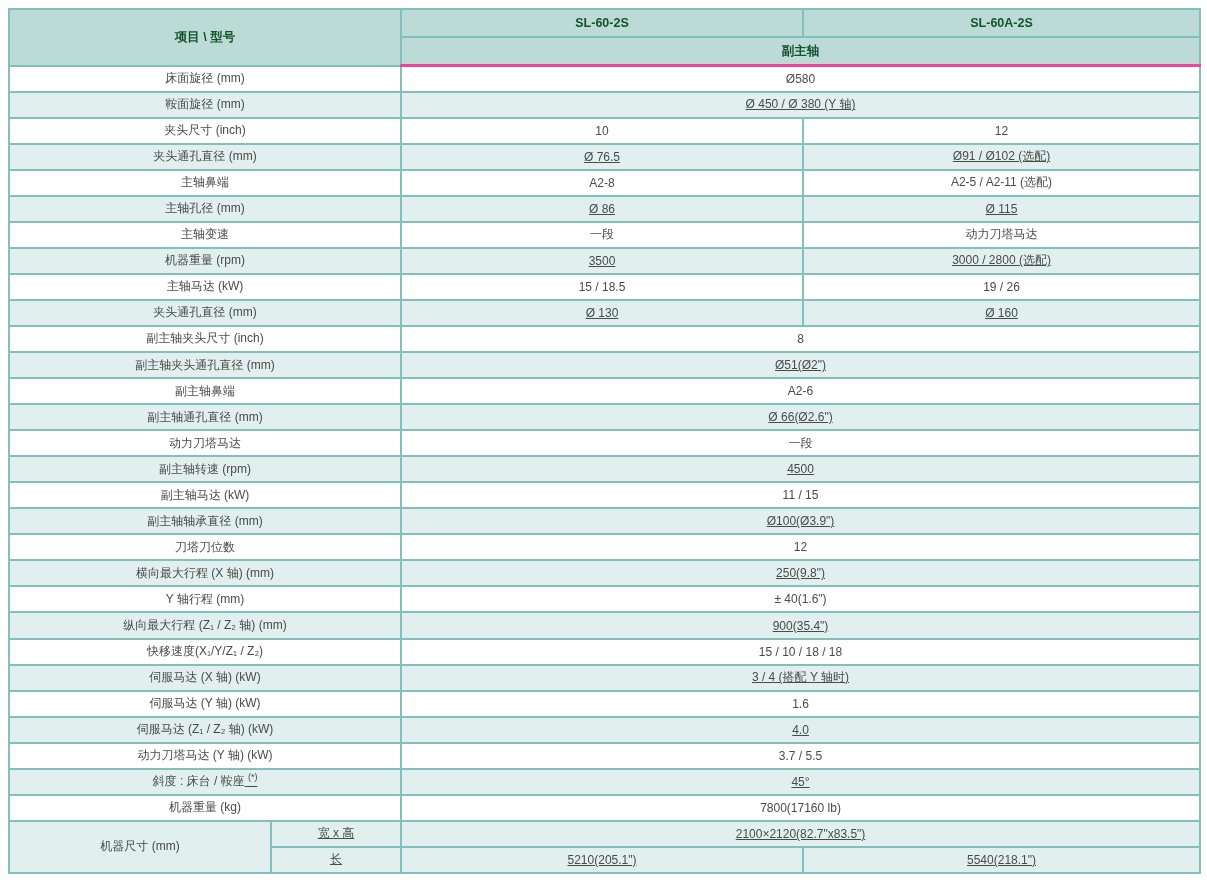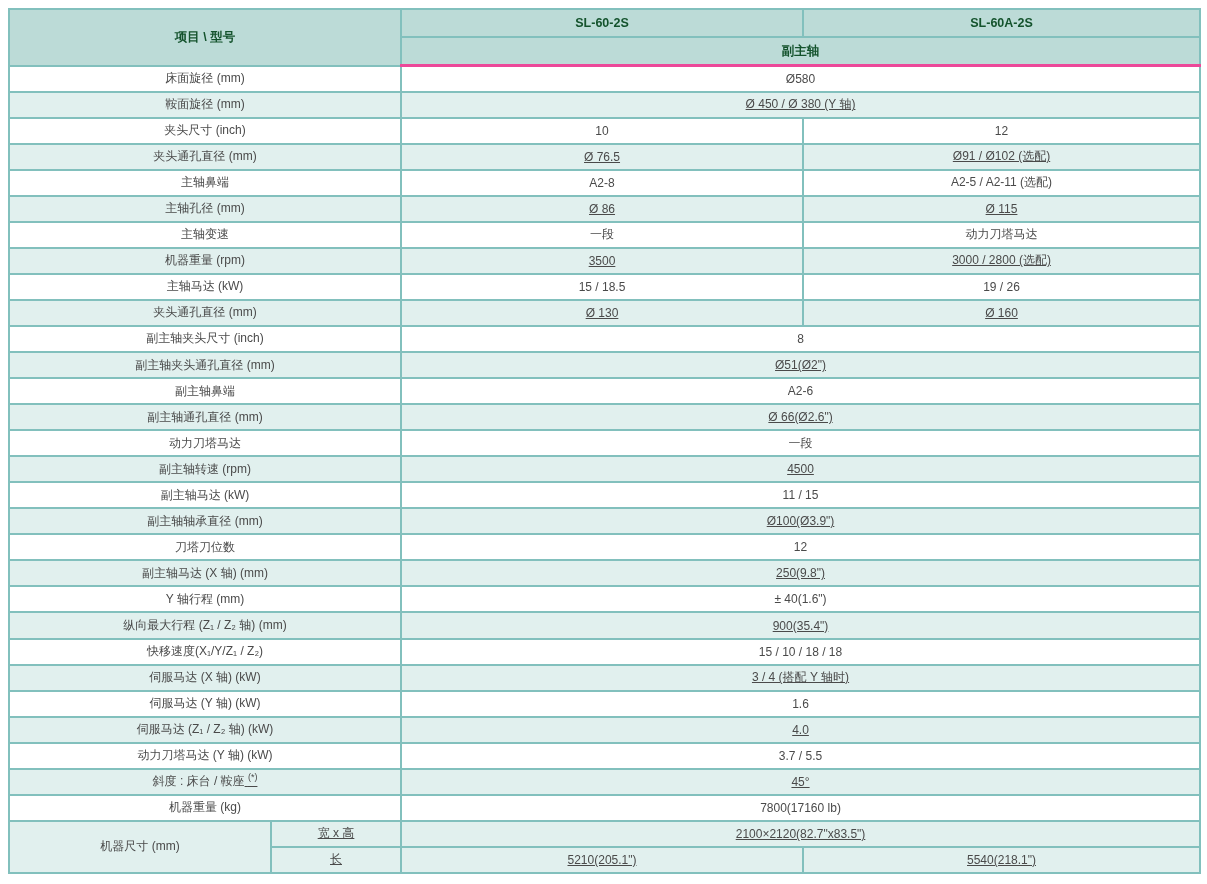--- a/index.html
+++ b/index.html
@@ -153,21 +153,21 @@
         </tr>
         <tr class="shaded">
           <td colspan="2"><span class="lbl">副主轴轴承直径 (mm)</span></td>
           <td colspan="2">Ø100(Ø3.9")</td>
         </tr>
         <tr>
           <td colspan="2"><span class="lbl">刀塔刀位数</span></td>
           <td colspan="2" class="highlight">12</td>
         </tr>
         <tr class="shaded">
-          <td colspan="2"><span class="lbl">副主轴马达 (X 轴) (mm)</span></td>
+          <td colspan="2"><span class="lbl">横向最大行程 (X 轴) (mm)</span></td>
           <td colspan="2">250(9.8")</td>
         </tr>
         <tr>
           <td colspan="2"><span class="lbl">Y 轴行程 (mm)</span></td>
           <td colspan="2" class="highlight">± 40(1.6")</td>
         </tr>
         <tr class="shaded">
           <td colspan="2"><span class="lbl">纵向最大行程 (Z₁ / Z₂ 轴) (mm)</span></td>
           <td colspan="2">900(35.4")</td>
         </tr>

